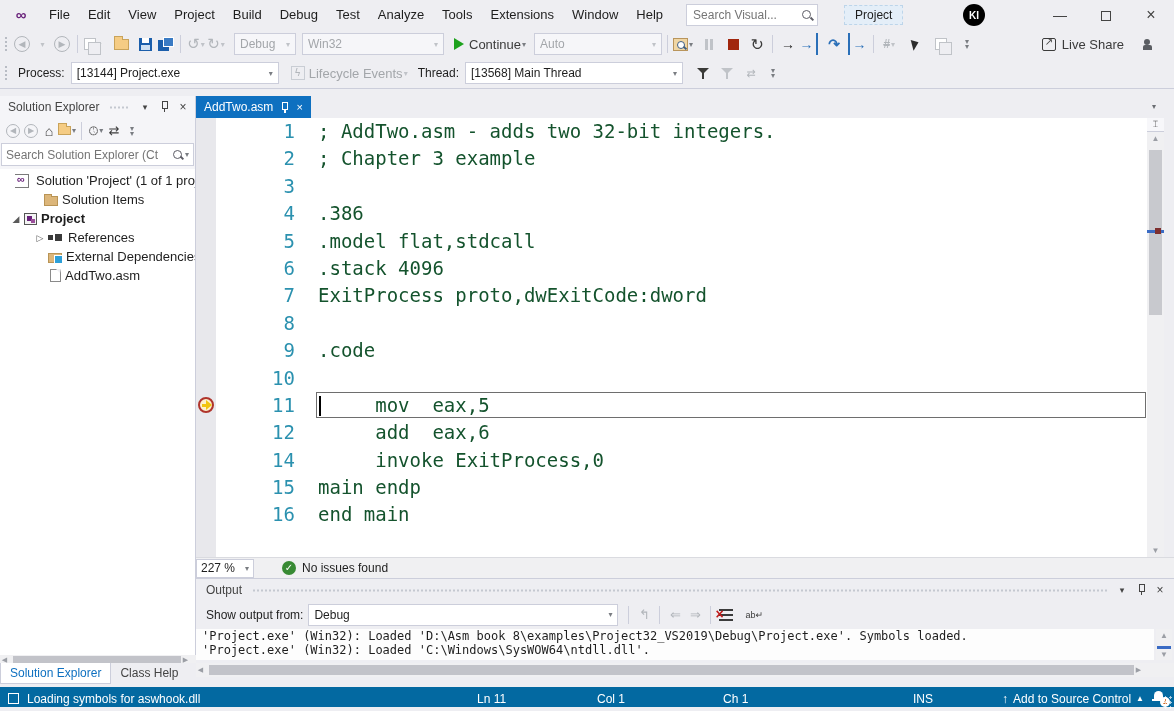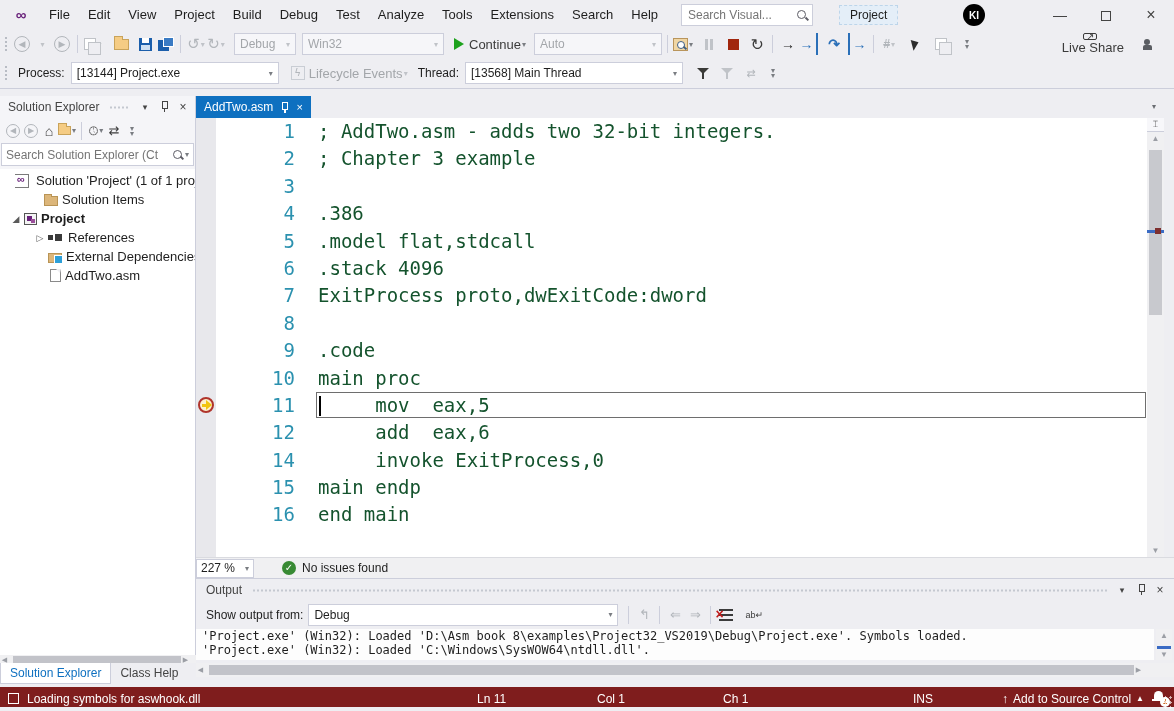--- a/index.html
+++ b/index.html
@@ -153,21 +153,21 @@
   #out-text { position:absolute; left:0; top:50px; width:958px; height:31px; background:#fdfdfd; overflow:hidden; padding:1px 0 0 6px; }
   .out-line { font:12px/13.5px "DejaVu Sans Mono", monospace; color:#1e1e1e; white-space:pre; }
   #out-vscroll { position:absolute; right:2px; top:50px; width:16px; height:31px; background:#f0f0f2; }
   #out-vscroll .up { position:absolute; top:2px; width:16px; text-align:center; color:#9b9ea5; font-size:8px; }
   #out-vscroll .mark { position:absolute; top:17px; left:1px; width:14px; height:2.5px; background:#3a6bc4; }
   #out-vscroll .down { position:absolute; bottom:1px; width:16px; text-align:center; color:#9b9ea5; font-size:8px; }
   #out-hscroll { position:absolute; left:0; top:84px; width:978px; height:14px; background:#f0f0f2; display:flex; align-items:center; }
   #out-hscroll .thumb { height:10px; background:#c2c3c9; width:925px; margin-left:4px; }
 
   
-  #statusbar { position:absolute; left:0; top:687px; width:1174px; height:20px; background:#7f1d1d; color:#fff; font-size:12px; }
+  #statusbar { position:absolute; left:0; top:687px; width:1174px; height:20px; background:#0369a1; color:#fff; font-size:12px; }
   #statusbar .sq { position:absolute; left:8px; top:6px; width:11px; height:11px; border:1.4px solid #fff; }
   .sb-item { position:absolute; top:4.5px; white-space:nowrap; }
   #sb-right { position:absolute; right:30px; top:4.5px; display:flex; align-items:center; gap:5px; }
   .bell { position:absolute; right:8px; top:3px; width:14px; height:14px; }
   .bell::before { content:''; position:absolute; left:2px; top:1px; width:9px; height:9px; background:#fff; border-radius:5px 5px 1px 1px; }
   .bell::after { content:''; position:absolute; left:0; top:9px; width:13px; height:2px; background:#fff; }
   .bell .badge { position:absolute; right:-4px; bottom:-3px; width:10px; height:10px; background:#fff; color:#ca5100; border-radius:50%; font-size:8px; font-weight:bold; line-height:10px; text-align:center; }
   #sb-grip { position:absolute; right:1px; top:8px; width:10px; height:14px; background-image:radial-gradient(circle,#ffffffaa 1px, transparent 1.2px); background-size:5px 5px; }
 </style>
 </head>
@@ -180,21 +180,21 @@
     <div class="menu-item">File</div>
     <div class="menu-item">Edit</div>
     <div class="menu-item">View</div>
     <div class="menu-item">Project</div>
     <div class="menu-item">Build</div>
     <div class="menu-item">Debug</div>
     <div class="menu-item">Test</div>
     <div class="menu-item">Analyze</div>
     <div class="menu-item">Tools</div>
     <div class="menu-item">Extensions</div>
-    <div class="menu-item">Search</div>
+    <div class="menu-item">Window</div>
     <div class="menu-item">Help</div>
     <div id="qsearch">
       <input placeholder="Search Visual..." style="">
       <span class="mag"></span>
     </div>
     <div id="win-title">Project</div>
     <div id="avatar">KI</div>
     <div class="win-btn" style="left:1037px;">—</div>
     <div class="win-btn" style="left:1083px;"><span class="maxbox"></span></div>
     <div class="win-btn" style="left:1128px; font-size:16px;">×</div>
@@ -272,21 +272,21 @@
       </div>
     <div class="tbi" style="margin-left:6px;">
         <span class="cursor-ic"></span>
       </div>
     <div class="tbi" style="margin-left:6px;">
         <span class="winstack-ic"></span>
       </div>
     <div class="tbi" style="margin-left:6px;">
         <span class="chev2">▾<br>▾</span>
       </div>
-    <div class="tbi" style="margin-left:auto;flex-direction:column;">
+    <div class="tbi" style="margin-left:auto;">
       <span class="liveshare-ic"></span>
       <span style="margin-left:6px;">Live Share</span>
     </div>
     <div class="tbi" style="margin:0 14px 0 16px;">
         <span class="feedback-ic"></span>
       </div>
   </div>
 
   <div id="procbar">
     <div class="grip"></div>
@@ -440,21 +440,20 @@
         <div class="code-row">
           <div class="ln">8</div>
           <pre class="ct"></pre>
         </div>
         <div class="code-row">
           <div class="ln">9</div>
           <pre class="ct">.code</pre>
         </div>
         <div class="code-row">
           <div class="ln">10</div>
-          <pre class="ct">main proc</pre>
         </div>
         <div class="code-row current">
           <div class="ln">11</div>
           <pre class="ct">     mov  eax,5</pre>
         </div>
         <div class="code-row">
           <div class="ln">12</div>
           <pre class="ct">     add  eax,6</pre>
         </div>
         <div class="code-row">

